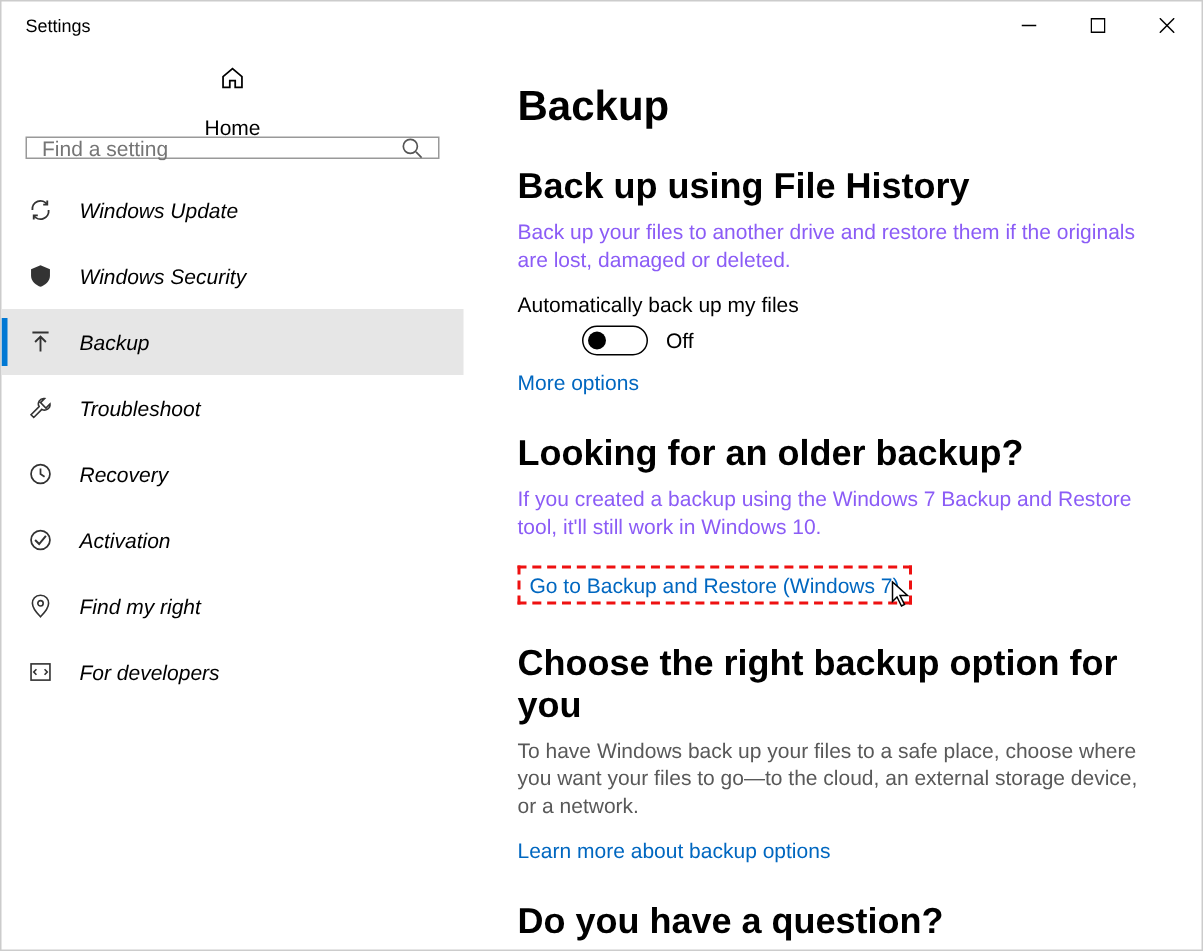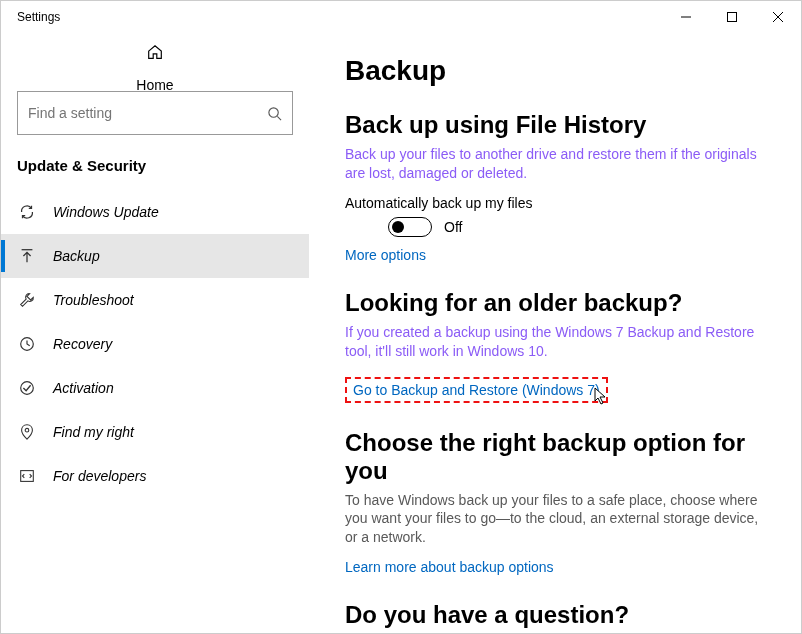--- a/index.html
+++ b/index.html
@@ -50,21 +50,21 @@
 }
 .home-row .icon { width: 20px; display:flex; align-items:center; justify-content:center; }
 .home-row .label { font-size: 14px; }
 .search-wrap {
   padding: 8px 16px 12px 16px;
 }
 .search {
   display: flex;
   align-items: center;
   border: 1px solid #999;
-  height: 44px;
+  height: 15px;
   padding: 0 10px;
   background: #fff;
 }
 .search input {
   border: none;
   outline: none;
   flex: 1;
   font-size: 14px;
   font-family: inherit;
   color: #555;
@@ -193,33 +193,40 @@
         <input placeholder="Find a setting" style="">
         <span>
           <svg width="15" height="15" viewBox="0 0 16 16">
               <circle cx="7" cy="7" r="5" fill="none" stroke="#555" stroke-width="1.2"></circle>
               <line x1="11" y1="11" x2="15" y2="15" stroke="#555" stroke-width="1.2"></line>
             </svg>
         </span>
       </div>
     </div>
 
-    <div class="section-header">Update &amp; Security</div>
 
     <div class="nav-item">
       <span class="icon">
         <svg width="18" height="18" viewBox="0 0 20 20">
             <path d="M4 10 A6 6 0 0 1 15 6 M16 10 A6 6 0 0 1 5 14" fill="none" stroke="#333" stroke-width="1.4"></path>
             <path d="M15 3 L15 6 L12 6 M5 17 L5 14 L8 14" fill="none" stroke="#333" stroke-width="1.4"></path>
           </svg>
       </span>
       <span class="label">Windows Update</span>
     </div>
 
 
+    <div class="nav-item">
+      <span class="icon">
+        <svg width="18" height="18" viewBox="0 0 20 20">
+            <path d="M10 2 L17 5 V10 C17 14 13 17 10 18 C7 17 3 14 3 10 V5 Z" fill="#333"></path>
+          </svg>
+      </span>
+      <span class="label">Windows Security</span>
+    </div>
 
     <div class="nav-item selected">
       <span class="icon">
         <svg width="18" height="18" viewBox="0 0 20 20">
             <path d="M10 17 L10 6 M6 10 L10 6 L14 10" fill="none" stroke="#333" stroke-width="1.4"></path>
             <path d="M4 3 L16 3" stroke="#333" stroke-width="1.4"></path>
           </svg>
       </span>
       <span class="label">Backup</span>
     </div>

